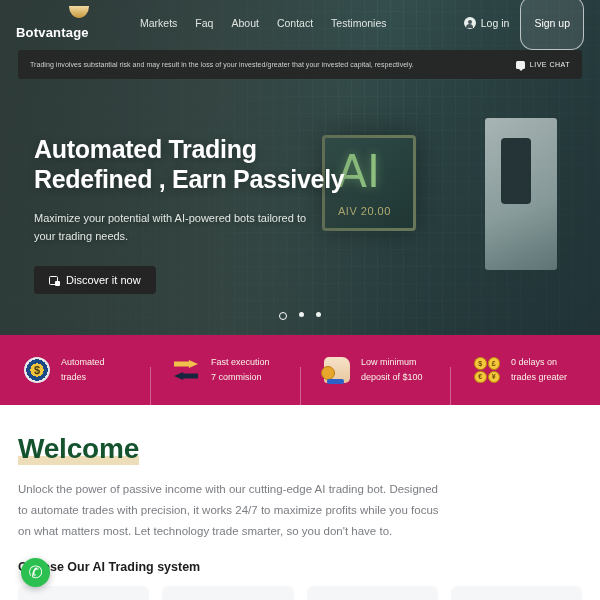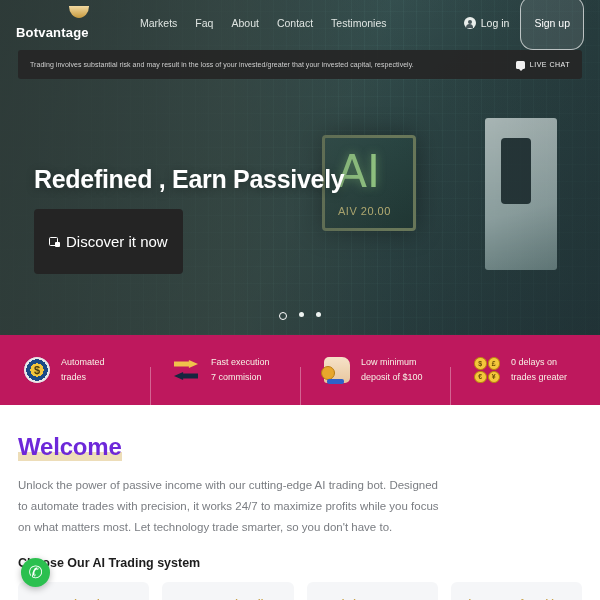--- a/index.html
+++ b/index.html
@@ -153,25 +153,25 @@
     line-height:1.21; letter-spacing:-.3px;
     text-shadow:0 2px 10px rgba(0,0,0,.30);
   }
   .hero-sub {
     margin-top:14px;
     color:#e3e8e4; font-size:11px; line-height:1.72;
     max-width:296px;
     text-shadow:0 1px 5px rgba(0,0,0,.35);
   }
   .hero-cta {
-    margin-top:14px;
+    margin-top:20px;
     display:inline-flex; align-items:center; gap:8px;
     background:#242424; color:#fff;
-    font-size:15px;
-    padding:24px 15px; border-radius:4px;
+    font-size:11px;
+    padding:8px 15px; border-radius:4px;
     cursor:pointer;
   }
   .cta-icon {
     width:9px; height:9px; flex:none;
     border:1.4px solid #fff; border-radius:1.5px; position:relative;
   }
   .cta-icon:after {
     content:""; position:absolute; right:-3px; bottom:-2px;
     width:5px; height:5px; background:#fff; border-radius:1px;
   }
@@ -249,21 +249,21 @@
   .ico-coins span {
     background:#f4c73c; border:1.4px solid #b8860b; border-radius:50%;
     font-size:7px; font-weight:700; color:#6b4c06;
     display:flex; align-items:center; justify-content:center;
   }
 
   
   .welcome { padding:28px 18px 0; }
   .welcome-title {
     display:inline-block;
-    font-size:24px; font-weight:700; color:#6d28d9;
+    font-size:28px; font-weight:700; color:#14532d;
     letter-spacing:-.2px;
     box-shadow:inset 0 -9px 0 #edddb8;
   }
   .welcome-body {
     margin-top:14px;
     font-size:11.5px; line-height:1.82; color:#7a7d82;
     max-width:422px;
   }
 
   
@@ -330,23 +330,24 @@
   <div class="disclaimer">
     <span class="disclaimer-text">Trading involves substantial risk and may result in the loss of your invested/greater that your invested capital, respectively.</span>
     <div class="live-chat">
       <span class="chat-icon"></span>
       <span>LIVE CHAT</span>
     </div>
   </div>
 
   <div class="hero-copy">
     <h1 class="hero-title">
-      <br>
+      <span>Automated Trading</span><br>
       <span>Redefined , Earn Passively</span>
     </h1>
+    <p class="hero-sub">Maximize your potential with AI-powered bots tailored to your trading needs.</p>
     <div class="hero-cta">
       <span class="cta-icon"></span>
       <span>Discover it now</span>
     </div>
   </div>
 
   <div class="dots">
     <span class="dot active"></span>
     <span class="dot"></span>
     <span class="dot"></span>

